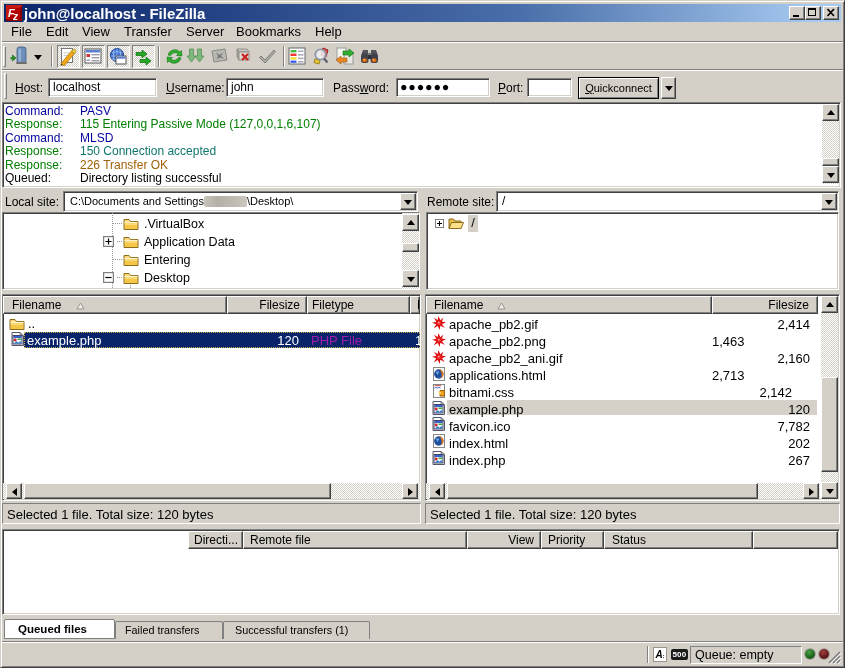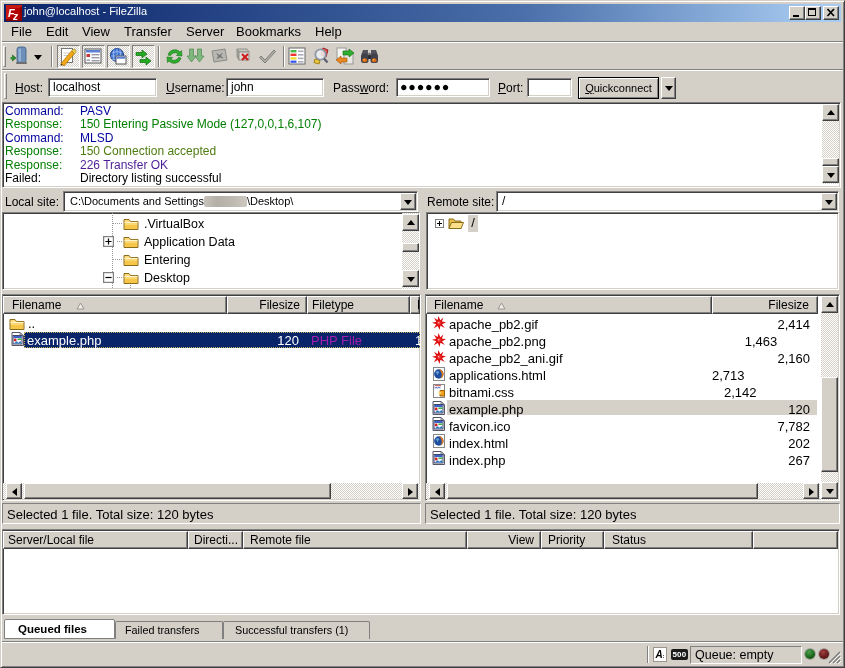--- a/index.html
+++ b/index.html
@@ -68,21 +68,21 @@
 
 <div class="abs" style="left:4px;top:4px;width:837px;height:18px;background:linear-gradient(90deg,#0a246a,#4a6faa 62%,#a6caf0 97%)"></div>
 <svg class="abs" style="left:6px;top:5px" width="16" height="16" viewBox="0 0 16 16">
 <rect x="0" y="0" width="16" height="16" fill="#b40000"></rect>
 <path d="M0 0 H16 V3 L3 3 L3 16 H0 Z" fill="#d42a1e" opacity="0.6"></path>
 <rect x="14" y="2" width="2" height="14" fill="#8c0000"></rect>
 <rect x="0" y="14" width="16" height="2" fill="#8c0000"></rect>
 <text x="2" y="11.5" font-family="Liberation Sans,sans-serif" font-size="11" font-weight="bold" font-style="italic" fill="#fff">F</text>
 <text x="7" y="15" font-family="Liberation Sans,sans-serif" font-size="10" font-weight="bold" font-style="italic" fill="#fff">z</text>
 </svg>
-<div class="abs" style="left:24px;top:5px;color:#fff;font-weight:normal;font-size:11px;white-space:nowrap">john@localhost - FileZilla</div>
+<div class="abs" style="left:24px;top:5px;color:#fff;font-weight:bold;font-size:15px;white-space:nowrap">john@localhost - FileZilla</div>
 
 <div class="abs raised" style="left:789px;top:6px;width:16px;height:14px;background:#d4d0c8"></div>
 <div class="abs" style="left:793px;top:15px;width:6px;height:2px;background:#000"></div>
 <div class="abs raised" style="left:805px;top:6px;width:16px;height:14px;background:#d4d0c8"></div>
 <div class="abs" style="left:808px;top:8px;width:8px;height:8px;border:1px solid #000;border-top-width:2px"></div>
 <div class="abs raised" style="left:823px;top:6px;width:16px;height:14px;background:#d4d0c8"></div>
 <svg class="abs" style="left:826px;top:8px" width="10" height="10">
     <path d="M1.5 1 L8 8 M8 1 L1.5 8" stroke="#000" stroke-width="1.7"></path>
   </svg>
 
@@ -223,28 +223,28 @@
   <div class="abs sunk white" style="left:525px;top:8px;width:45px;height:19px"></div>
   <div class="abs" style="left:576px;top:7px;width:81px;height:22px;background:#d4d0c8;border:1px solid #000;box-shadow:inset 1px 1px 0 #fff,inset -1px -1px 0 #808080;text-align:center;line-height:20px;font-size:11px"><u>Q</u>uickconnect</div>
   <div class="abs raised" style="left:659px;top:7px;width:15px;height:22px;background:#d4d0c8"></div>
   <div class="arr" style="left:663px;top:16px;border-left:4px solid transparent;border-right:4px solid transparent;border-top:5px solid #000"></div>
 </div>
 
 <div class="abs sunk white" id="log" style="left:2px;top:102px;width:839px;height:86px;font-size:12px">
   <div class="abs" style="left:2px;top:2px;line-height:13.4px;color:#00009f">Command:</div>
   <div class="abs" style="left:77px;top:2px;line-height:13.4px;color:#00009f">PASV</div>
   <div class="abs" style="left:2px;top:15.4px;line-height:13.4px;color:#007f00">Response:</div>
-  <div class="abs" style="left:77px;top:15.4px;line-height:13.4px;color:#007f00">150 Entering Passive Mode (127,0,0,1,6,107)</div>
+  <div class="abs" style="left:77px;top:15.4px;line-height:13.4px;color:#007f00">115 Entering Passive Mode (127,0,0,1,6,107)</div>
   <div class="abs" style="left:2px;top:28.8px;line-height:13.4px;color:#00009f">Command:</div>
   <div class="abs" style="left:77px;top:28.8px;line-height:13.4px;color:#00009f">MLSD</div>
   <div class="abs" style="left:2px;top:42.2px;line-height:13.4px;color:#007f00">Response:</div>
-  <div class="abs" style="left:77px;top:42.2px;line-height:13.4px;color:#4d7c0f">150 Connection accepted</div>
+  <div class="abs" style="left:77px;top:42.2px;line-height:13.4px;color:#0f766e">150 Connection accepted</div>
   <div class="abs" style="left:2px;top:55.6px;line-height:13.4px;color:#007f00">Response:</div>
-  <div class="abs" style="left:77px;top:55.6px;line-height:13.4px;color:#4c1d95">226 Transfer OK</div>
-  <div class="abs" style="left:2px;top:69px;line-height:13.4px">Failed:</div>
+  <div class="abs" style="left:77px;top:55.6px;line-height:13.4px;color:#a16207">226 Transfer OK</div>
+  <div class="abs" style="left:2px;top:69px;line-height:13.4px">Queued:</div>
   <div class="abs" style="left:77px;top:69px;line-height:13.4px">Directory listing successful</div>
 </div>
 
 <div class="abs" id="logsb" style="left:822px;top:104px;width:17px;height:80px">
   <div class="abs dither" style="left:0;top:0;width:17px;height:80px"></div>
   <div class="sbbtn" style="left:0;top:0;width:17px;height:17px"></div>
   <div class="arr" style="left:5px;top:6px;border-left:4px solid transparent;border-right:4px solid transparent;border-bottom:5px solid #000"></div>
   <div class="sbbtn" style="left:0;top:54px;width:17px;height:8px"></div>
   <div class="sbbtn" style="left:0;top:62px;width:17px;height:17px"></div>
   <div class="arr" style="left:5px;top:69px;border-left:4px solid transparent;border-right:4px solid transparent;border-top:5px solid #000"></div>
@@ -347,36 +347,36 @@
   <div class="abs" style="left:21px;top:104.5px;width:370px;height:15.5px;background:#d5d1c9"></div>
   <svg class="abs" style="left:6px;top:21px" width="14" height="14">
       <use href="#apacheicon"></use>
     </svg>
   <div class="abs" style="left:23px;top:22.3px">apache_pb2.gif</div>
   <div class="abs" style="left:286px;top:22.3px;width:98px;text-align:right">2,414</div>
   <svg class="abs" style="left:6px;top:37.9px" width="14" height="14">
       <use href="#apacheicon"></use>
     </svg>
   <div class="abs" style="left:23px;top:39.2px">apache_pb2.png</div>
-  <div class="abs" style="left:286px;top:39.2px;width:98px;text-align:center">1,463</div>
+  <div class="abs" style="left:286px;top:39.2px;width:98px;text-align:left">1,463</div>
   <svg class="abs" style="left:6px;top:54.8px" width="14" height="14">
       <use href="#apacheicon"></use>
     </svg>
   <div class="abs" style="left:23px;top:56.1px">apache_pb2_ani.gif</div>
   <div class="abs" style="left:286px;top:56.1px;width:98px;text-align:right">2,160</div>
   <svg class="abs" style="left:6px;top:71.7px" width="14" height="14">
       <use href="#fficon"></use>
     </svg>
   <div class="abs" style="left:23px;top:73px">applications.html</div>
   <div class="abs" style="left:286px;top:73px;width:98px;text-align:left">2,713</div>
   <svg class="abs" style="left:6px;top:88.6px" width="14" height="14">
       <use href="#cssicon"></use>
     </svg>
   <div class="abs" style="left:23px;top:89.9px">bitnami.css</div>
-  <div class="abs" style="left:298px;top:89.9px;width:98px;text-align:left">2,142</div>
+  <div class="abs" style="left:268px;top:89.9px;width:98px;text-align:right">2,142</div>
   <svg class="abs" style="left:6px;top:105.5px" width="14" height="14">
       <use href="#phpicon"></use>
     </svg>
   <div class="abs" style="left:23px;top:106.8px">example.php</div>
   <div class="abs" style="left:286px;top:106.8px;width:98px;text-align:right">120</div>
   <svg class="abs" style="left:6px;top:122.4px" width="14" height="14">
       <use href="#phpicon"></use>
     </svg>
   <div class="abs" style="left:23px;top:123.7px">favicon.ico</div>
   <div class="abs" style="left:286px;top:123.7px;width:98px;text-align:right">7,782</div>
@@ -407,21 +407,20 @@
 </div>
 
 <div class="abs" style="left:2px;top:503px;width:419px;height:21px;background:#d4d0c8;border:1px solid;border-color:#808080 #fff #fff #808080">
     <span style="position:absolute;left:4px;top:3px">Selected 1 file. Total size: 120 bytes</span>
   </div>
 <div class="abs" style="left:425px;top:503px;width:415px;height:21px;background:#d4d0c8;border:1px solid;border-color:#808080 #fff #fff #808080">
     <span style="position:absolute;left:4px;top:3px">Selected 1 file. Total size: 120 bytes</span>
   </div>
 
 <div class="abs sunk white" id="queue" style="left:2px;top:529px;width:838px;height:86px">
-  <div class="hdrcell" style="left:0;top:1px;width:185px;height:18px;padding-left:4px">Server/Local file</div>
   <div class="hdrcell" style="left:185px;top:1px;width:55px;height:18px;padding-left:5px">Directi...</div>
   <div class="hdrcell" style="left:240px;top:1px;width:224px;height:18px;padding-left:6px">Remote file</div>
   <div class="hdrcell" style="left:464px;top:1px;width:74px;height:18px;text-align:right;padding-right:6px;padding-left:0">View</div>
   <div class="hdrcell" style="left:538px;top:1px;width:63px;height:18px;padding-left:6px">Priority</div>
   <div class="hdrcell" style="left:601px;top:1px;width:149px;height:18px;padding-left:7px">Status</div>
   <div class="hdrcell" style="left:750px;top:1px;width:85px;height:18px"></div>
 </div>
 
 <div class="abs" id="tabs" style="left:2px;top:619px;width:841px;height:21px;font-size:12px">
   <div class="abs" style="left:113px;top:2px;width:108px;height:18px;background:#d4d0c8;border:1px solid #808080;border-bottom:none;border-radius:2px 2px 0 0;line-height:17px;padding-left:9px;font-size:10.8px">Failed transfers</div>

